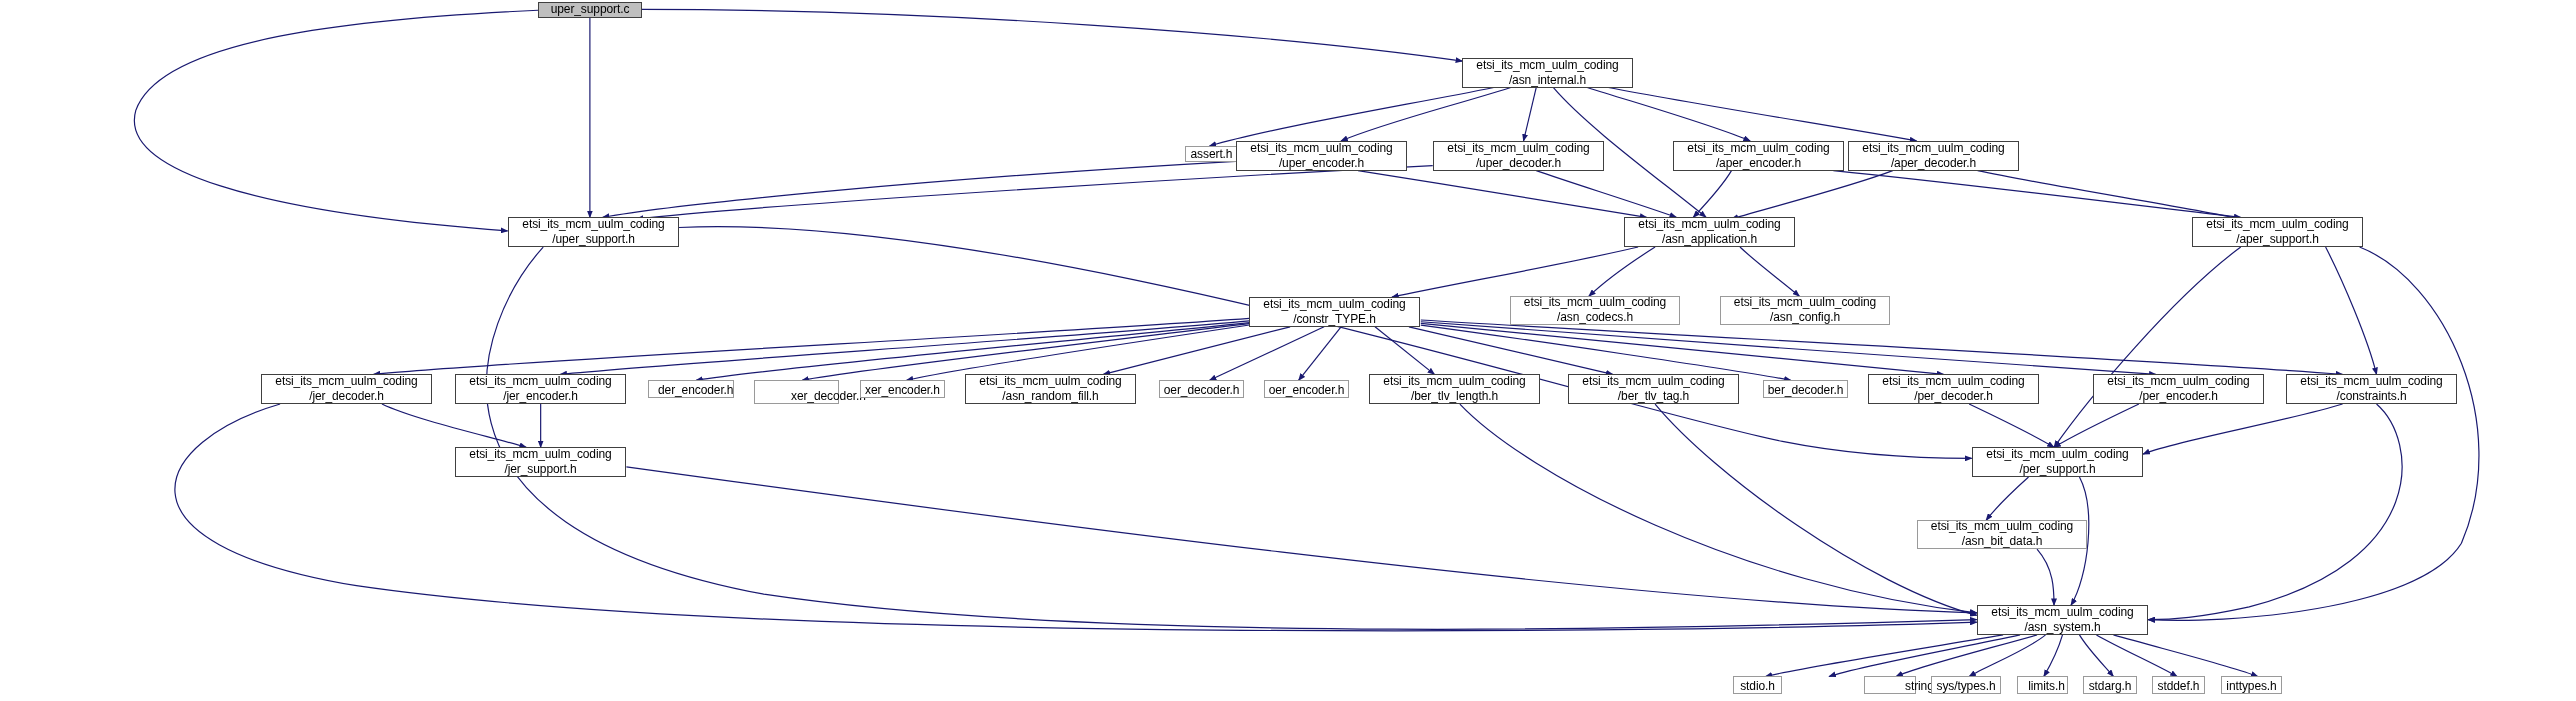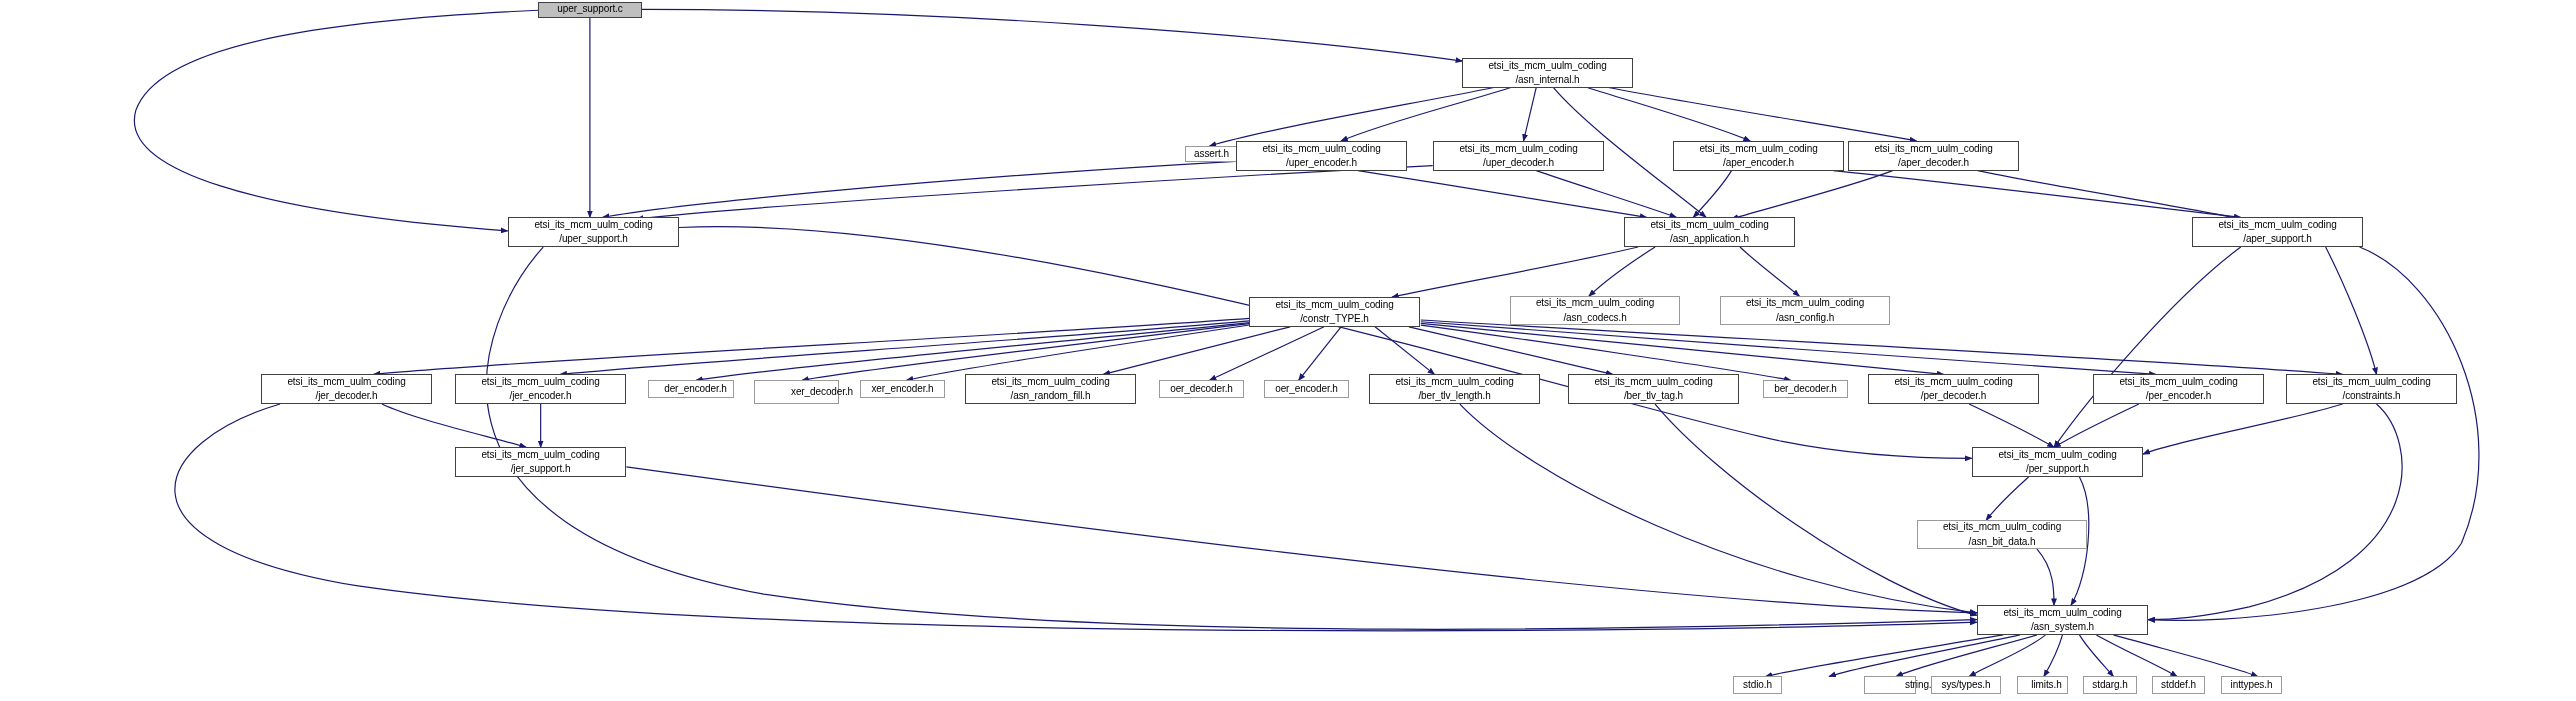--- a/index.html
+++ b/index.html
@@ -23,25 +23,25 @@
     width: 2576px;
     height: 702px;
     pointer-events: none;
   }
   .node {
     position: absolute;
     box-sizing: border-box;
     background: #ffffff;
     border: 0.8px solid #9a9a9a;
     color: #000000;
-    font-size: 10px;
+    font-size: 12px;
     line-height: 14.4px;
     text-align: center;
     display: flex;
-    align-items: center;
+    align-items: flex-end;
     justify-content: center;
     white-space: pre-line;
     letter-spacing: -0.1px;
     z-index: 5;
   }
   .node.strong {
     border: 1.7px solid #404040;
   }
   .node.root {
     background: #bfbfbf;

